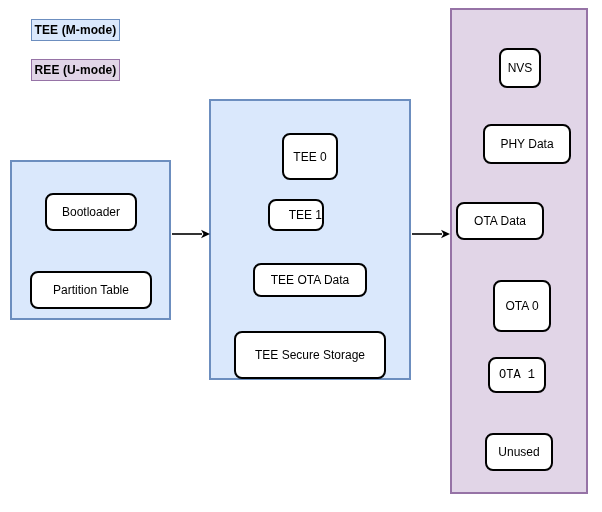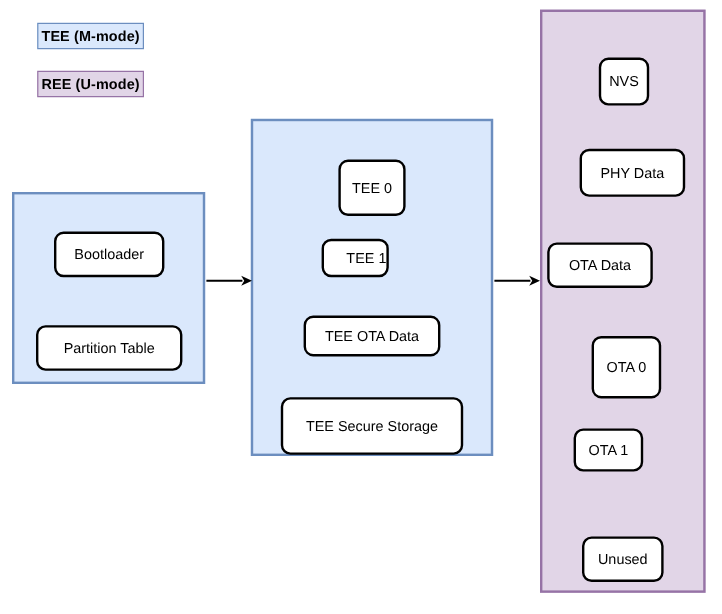--- a/index.html
+++ b/index.html
@@ -144,24 +144,24 @@
       </div>
       <div class="block" style="left: 483px; top: 124px; width: 88px; height: 40px;">
         <span>PHY Data</span>
       </div>
       <div class="block" style="left: 456px; top: 202px; width: 88px; height: 38px;">
         <span>OTA Data</span>
       </div>
       <div class="block" style="left: 493px; top: 280px; width: 58px; height: 52px;">
         <span>OTA 0</span>
       </div>
-      <div class="block" style="left: 478px; top: 357px; width: 58px; height: 36px;">
+      <div class="block" style="left: 488px; top: 357px; width: 58px; height: 36px; font-family: Liberation Mono, monospace;">
         <span>OTA 1</span>
       </div>
-      <div class="block" style="left: 485px; top: 447px; width: 68px; height: 38px; text-align: center;">
+      <div class="block" style="left: 485px; top: 433px; width: 68px; height: 38px; text-align: center;">
         <span>Unused</span>
       </div>
       <div class="arrow" style="left: 172px; top: 229px; width: 38px;">
         <svg width="38" height="10" viewBox="0 0 38 10">
           <line x1="0" y1="5" x2="30" y2="5" stroke="#000000" stroke-width="1.6"></line>
           <polygon points="38,5 29,9.2 31.5,5 29,0.8" fill="#000000"></polygon>
         </svg>
       </div>
       <div class="arrow" style="left: 412px; top: 229px; width: 38px;">
         <svg width="38" height="10" viewBox="0 0 38 10">

